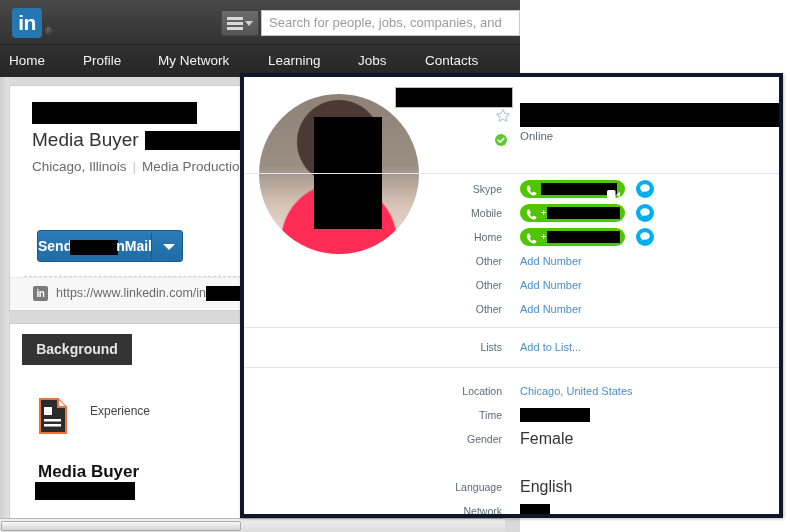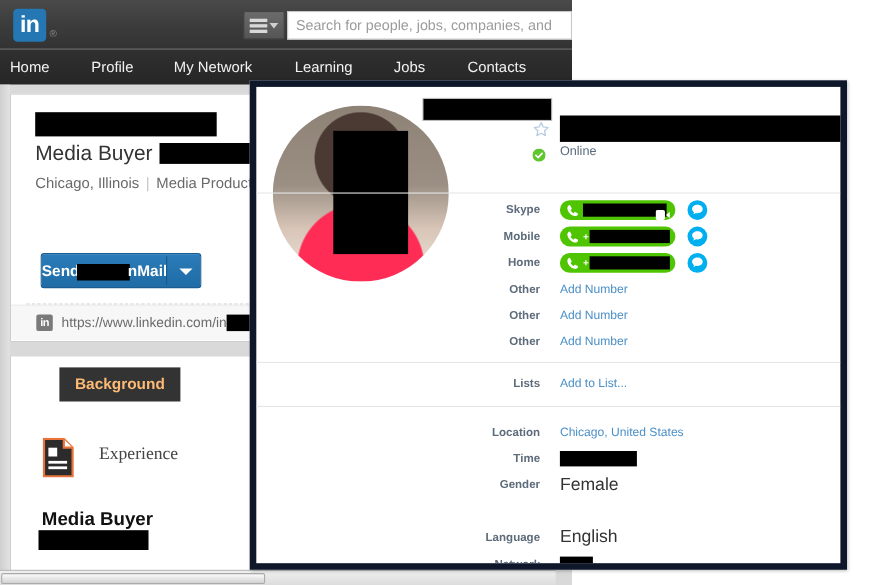--- a/index.html
+++ b/index.html
@@ -110,32 +110,32 @@
   }
   .url-txt{ position:absolute; left:46px; top:8px; font-size:12.5px; color:#6b6b6b; white-space:nowrap; }
   .url-txt .blk{ width:72px; height:15px; margin-left:0px; }
 
   .bg-card {
     position:absolute; left:9px; top:246px; width:496px; height:268px;
     background:#fff; border:1px solid #cdcdcd;
   }
   .bg-tab {
     position:absolute; left:12px; top:10px; width:110px; height:31px;
-    background:#333333; color:#fdba74; font-size:14px; font-weight:bold;
-    line-height:31px; text-align:center;margin-left:32px;
+    background:#333333; color:#e5e5e5; font-size:14px; font-weight:bold;
+    line-height:31px; text-align:center;
   }
   .exp-icon{ position:absolute; left:28px; top:74px; width:30px; height:36px; }
-  .exp-label{ position:absolute; left:80px; top:80px; font-size:16px; color:#444;font-family:Liberation Serif, serif; }
+  .exp-label{ position:absolute; left:80px; top:80px; font-size:12px; color:#444; }
   .exp-title{ position:absolute; left:28px; top:138px; font-size:17px; font-weight:bold; color:#111; }
   .exp-redact{ position:absolute; left:25px; top:158px; width:100px; height:18px; background:#000; }
 
   
   .popup {
-    position:absolute; left:227px; top:73px; width:543px; height:445px;
-    background:#ffffff; border:6px solid #0f172a;
+    position:absolute; left:240px; top:73px; width:543px; height:445px;
+    background:#ffffff; border:4px solid #0f172a;
     box-shadow: 1px 1px 3px rgba(0,0,0,0.25);
     overflow:hidden;
   }
   .pop-name-redact{ position:absolute; left:152px; top:11px; width:116px; height:19px; background:#000;
       box-shadow:0 0 0 1px #bbb; }
   .avatar {
     position:absolute; left:15px; top:17px; width:160px; height:160px;
     border-radius:50%; overflow:hidden;
     background:
       radial-gradient(circle at 50% 92%, #ff2d55 0 34%, rgba(255,45,85,0) 35%),
@@ -147,21 +147,21 @@
   .star-icon{ position:absolute; left:251px; top:31px; width:16px; height:16px; }
   .hdr-redact{ position:absolute; left:276px; top:26px; width:266px; height:24px; background:#000; }
   .online-dot{ position:absolute; left:251px; top:55px; width:12px; height:12px; }
   .online-txt{ position:absolute; left:276px; top:53px; font-size:11.5px; color:#5b6b7c; }
 
   .div-line{ position:absolute; left:0; right:0; height:1px; background:#e6e6e6; }
 
   .row { position:absolute; left:0; width:543px; height:24px; }
   .row-lbl{
     position:absolute; left:0; width:258px; text-align:right;
-    font-size:10.5px; font-weight:bold; color:#5d6b7a; line-height:24px;
+    font-size:10.5px; font-weight:normal; color:#5d6b7a; line-height:24px;
   }
   .pill {
     position:absolute; left:276px; top:3px; height:18px;
     background:#4fc400; border-radius:9px;
   }
   .pill-phone{ position:absolute; left:6px; top:3px; width:11px; height:12px; }
   .pill-redact{ position:absolute; top:3px; height:12px; background:#000; }
   .pill-plus{ position:absolute; top:4px; font-size:9px; color:#fff; font-weight:bold; }
   .pill-video{ position:absolute; right:5px; top:5px; width:13px; height:9px; }
   .chat-circle{

